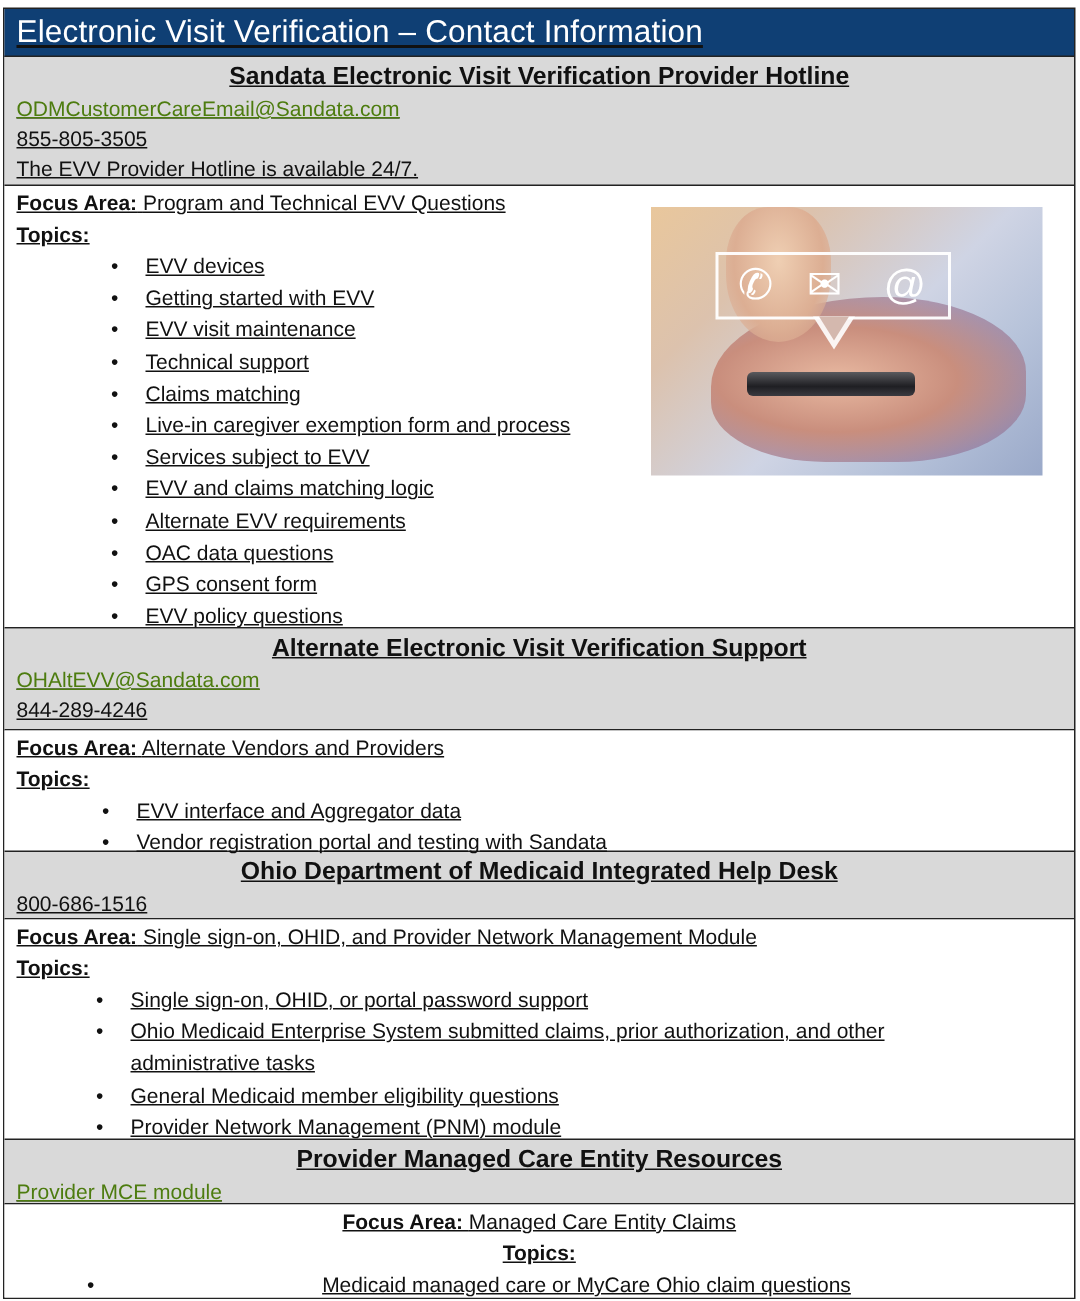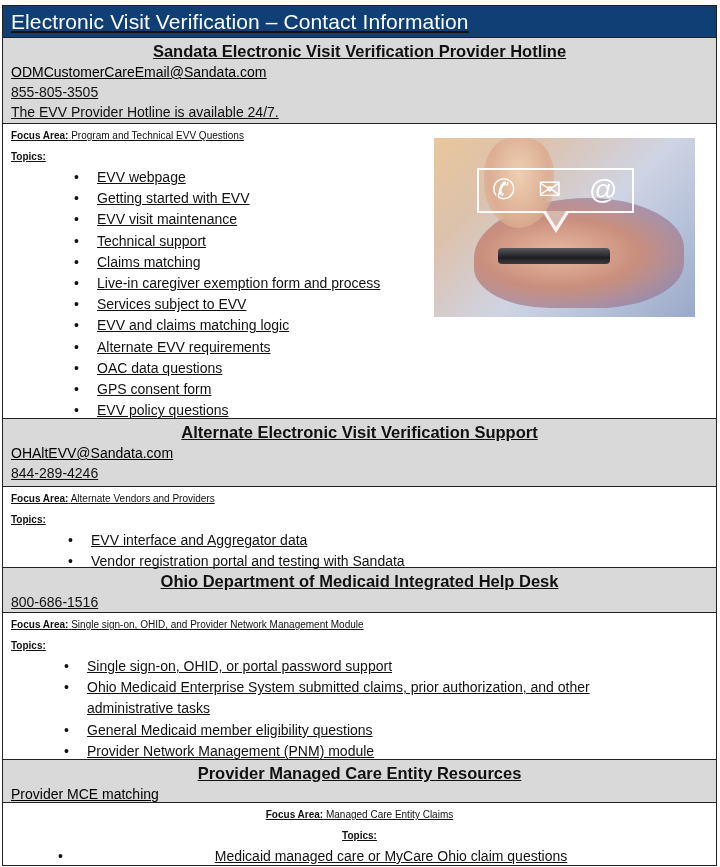--- a/index.html
+++ b/index.html
@@ -6,25 +6,25 @@
   body { width: 720px; height: 867px; position: relative; overflow: hidden;
          font-family: "Liberation Sans", sans-serif; color: #111; }
   .doc { position: absolute; left: 2px; top: 5px; width: 713px;
          border: 1.5px solid #222; box-sizing: content-box; text-decoration: underline; }
   .title-bar { background: #0f3f74; color: #fff; height: 31px; line-height: 31px;
                font-size: 21px; padding-left: 8px; border-bottom: 1.5px solid #222;
                letter-spacing: 0.1px; }
   .sec-head { background: #d9d9d9; padding: 2px 8px 0 8px; border-bottom: 1.5px solid #222; box-sizing: border-box; }
   .sec-title { font-weight: bold; font-size: 16.5px; line-height: 22px; text-align: center; }
   .sec-line { font-size: 14px; line-height: 20px; }
-  .link { color: #000000; text-decoration: underline; cursor: pointer; }
+  .link { color: #4d7c0f; text-decoration: underline; cursor: pointer; }
   .detail { background: #fff; padding: 1px 8px 0 8px; border-bottom: 1.5px solid #222;
             box-sizing: border-box; position: relative; }
   .detail.last { border-bottom: none; text-align: center; }
-  .row-line { font-size: 10px; line-height: 21px; }
+  .row-line { font-size: 14px; line-height: 21px; }
   .b { font-weight: bold; }
   ul.topics { margin: 0; padding: 0; list-style: none; }
   ul.topics li { position: relative; font-size: 14px; line-height: 21.2px; }
   ul.topics li .dot { position: absolute; top: 0; }
   .hero { position: absolute; left: 431px; top: 14px; width: 261px; height: 179px;
           overflow: hidden;
           background: linear-gradient(135deg, #e9c79c 0%, #dcc2ad 25%, #cfd4e4 55%, #b7c3da 75%, #9aa9c9 100%); }
   .hero .hand { position: absolute; left: 40px; top: 60px; width: 210px; height: 110px;
                 border-radius: 60% 50% 45% 40%;
                 background: radial-gradient(ellipse at 40% 50%, #e8b9a1 0%, #c98e7d 45%, rgba(140,110,150,0.6) 80%, rgba(160,170,210,0) 100%); }
@@ -56,21 +56,21 @@
     <div class="sec-line">855-805-3505</div>
     <div class="sec-line">The EVV Provider Hotline is available 24/7.</div>
   </div>
   <div class="detail" style="height:295px;">
     <div class="row-line">
       <span class="b">Focus Area:</span>
       <span>Program and Technical EVV Questions</span>
     </div>
     <div class="row-line b">Topics:</div>
     <ul class="topics" style="padding-left:86px;">
-      <li><span class="dot" style="left:-23px">•</span><span>EVV webpage</span></li>
+      <li><span class="dot" style="left:-23px">•</span><span>EVV devices</span></li>
       <li><span class="dot" style="left:-23px">•</span><span>Getting started with EVV</span></li>
       <li><span class="dot" style="left:-23px">•</span><span>EVV visit maintenance</span></li>
       <li><span class="dot" style="left:-23px">•</span><span>Technical support</span></li>
       <li><span class="dot" style="left:-23px">•</span><span>Claims matching</span></li>
       <li><span class="dot" style="left:-23px">•</span><span>Live-in caregiver exemption form and process</span></li>
       <li><span class="dot" style="left:-23px">•</span><span>Services subject to EVV</span></li>
       <li><span class="dot" style="left:-23px">•</span><span>EVV and claims matching logic</span></li>
       <li><span class="dot" style="left:-23px">•</span><span>Alternate EVV requirements</span></li>
       <li><span class="dot" style="left:-23px">•</span><span>OAC data questions</span></li>
       <li><span class="dot" style="left:-23px">•</span><span>GPS consent form</span></li>
@@ -120,21 +120,21 @@
       <li><span class="dot" style="left:-23px">•</span><span>Single sign-on, OHID, or portal password support</span></li>
       <li><span class="dot" style="left:-23px">•</span><span>Ohio Medicaid Enterprise System submitted claims, prior authorization, and other</span></li>
       <li><span>administrative tasks</span></li>
       <li><span class="dot" style="left:-23px">•</span><span>General Medicaid member eligibility questions</span></li>
       <li><span class="dot" style="left:-23px">•</span><span>Provider Network Management (PNM) module</span></li>
     </ul>
   </div>
 
   <div class="sec-head" style="height:43px;">
     <div class="sec-title">Provider Managed Care Entity Resources</div>
-    <div class="sec-line"><span class="link">Provider MCE matching</span></div>
+    <div class="sec-line"><span class="link">Provider MCE module</span></div>
   </div>
   <div class="detail last" style="height:62px;">
     <div class="row-line">
       <span class="b">Focus Area:</span>
       <span>Managed Care Entity Claims</span>
     </div>
     <div class="row-line b">Topics:</div>
     <ul class="topics" style="padding-left:63px;">
       <li><span class="dot" style="left:-16px">•</span><span>Medicaid managed care or MyCare Ohio claim questions</span></li>
     </ul>

